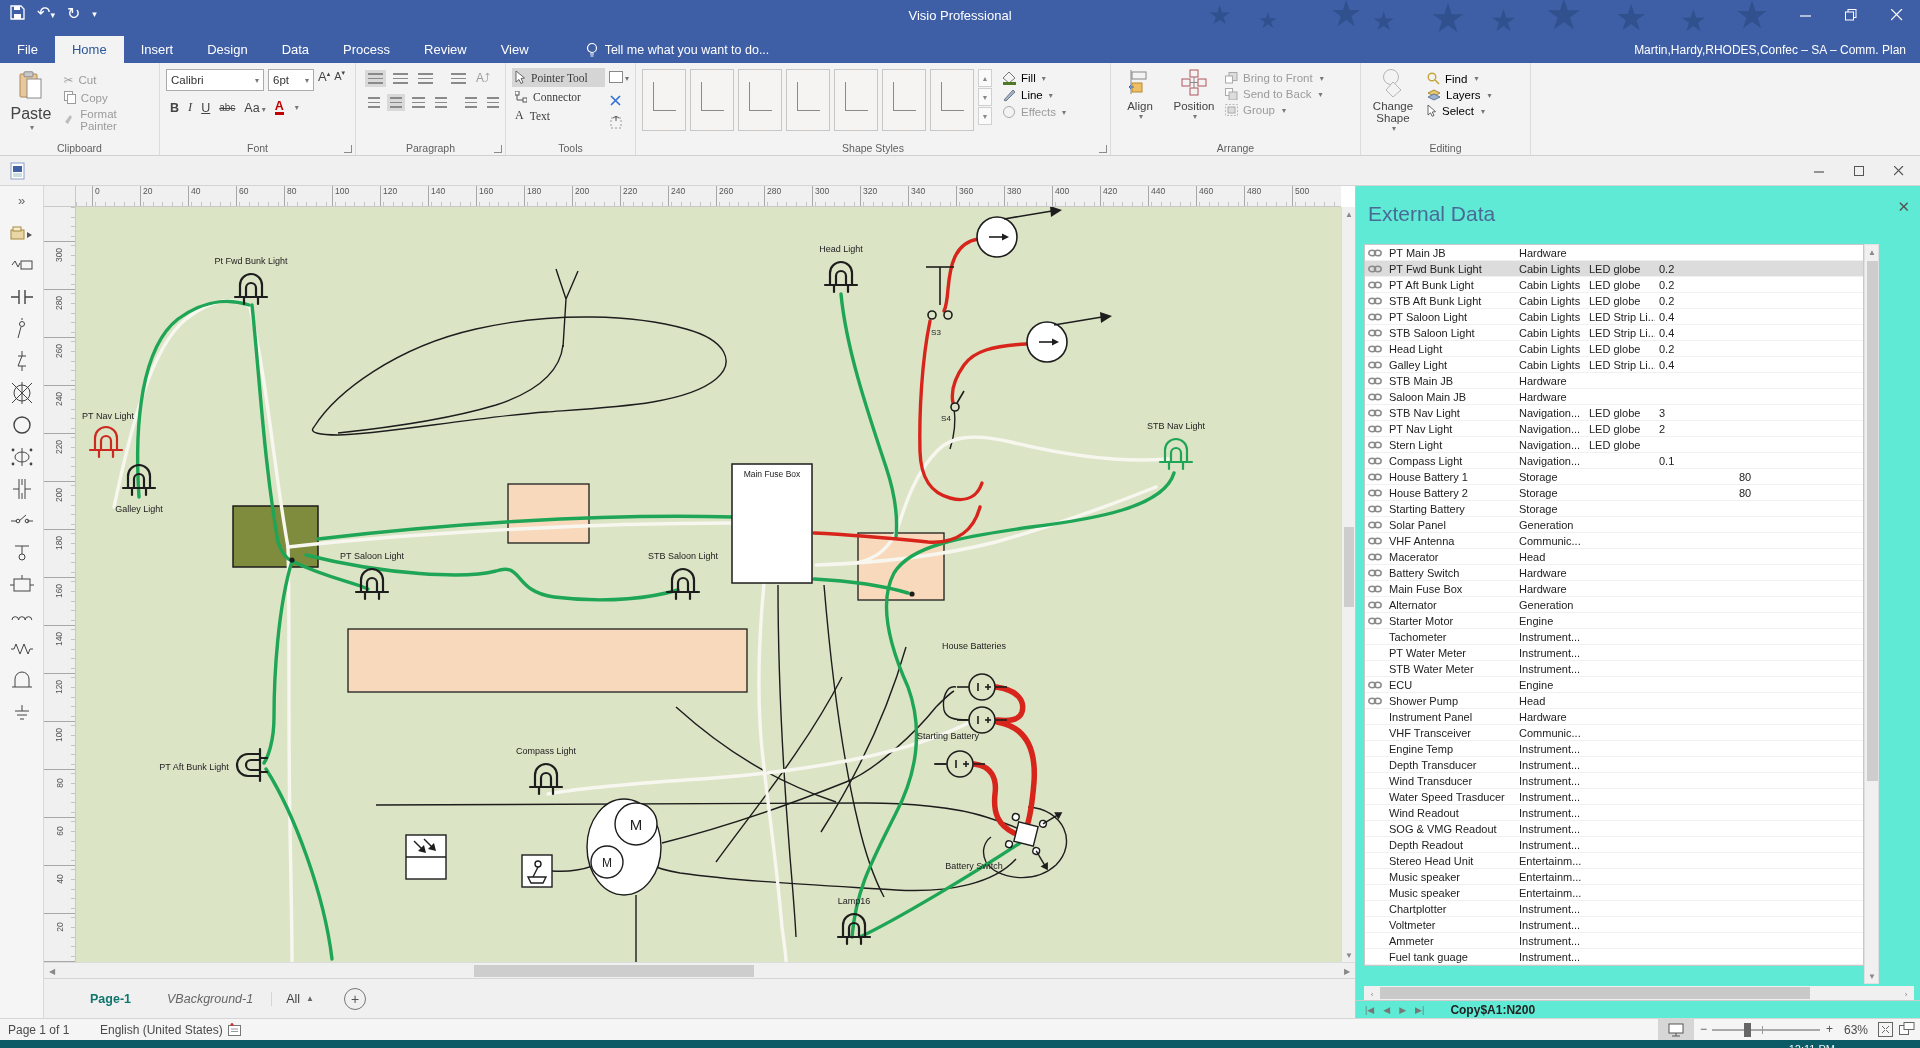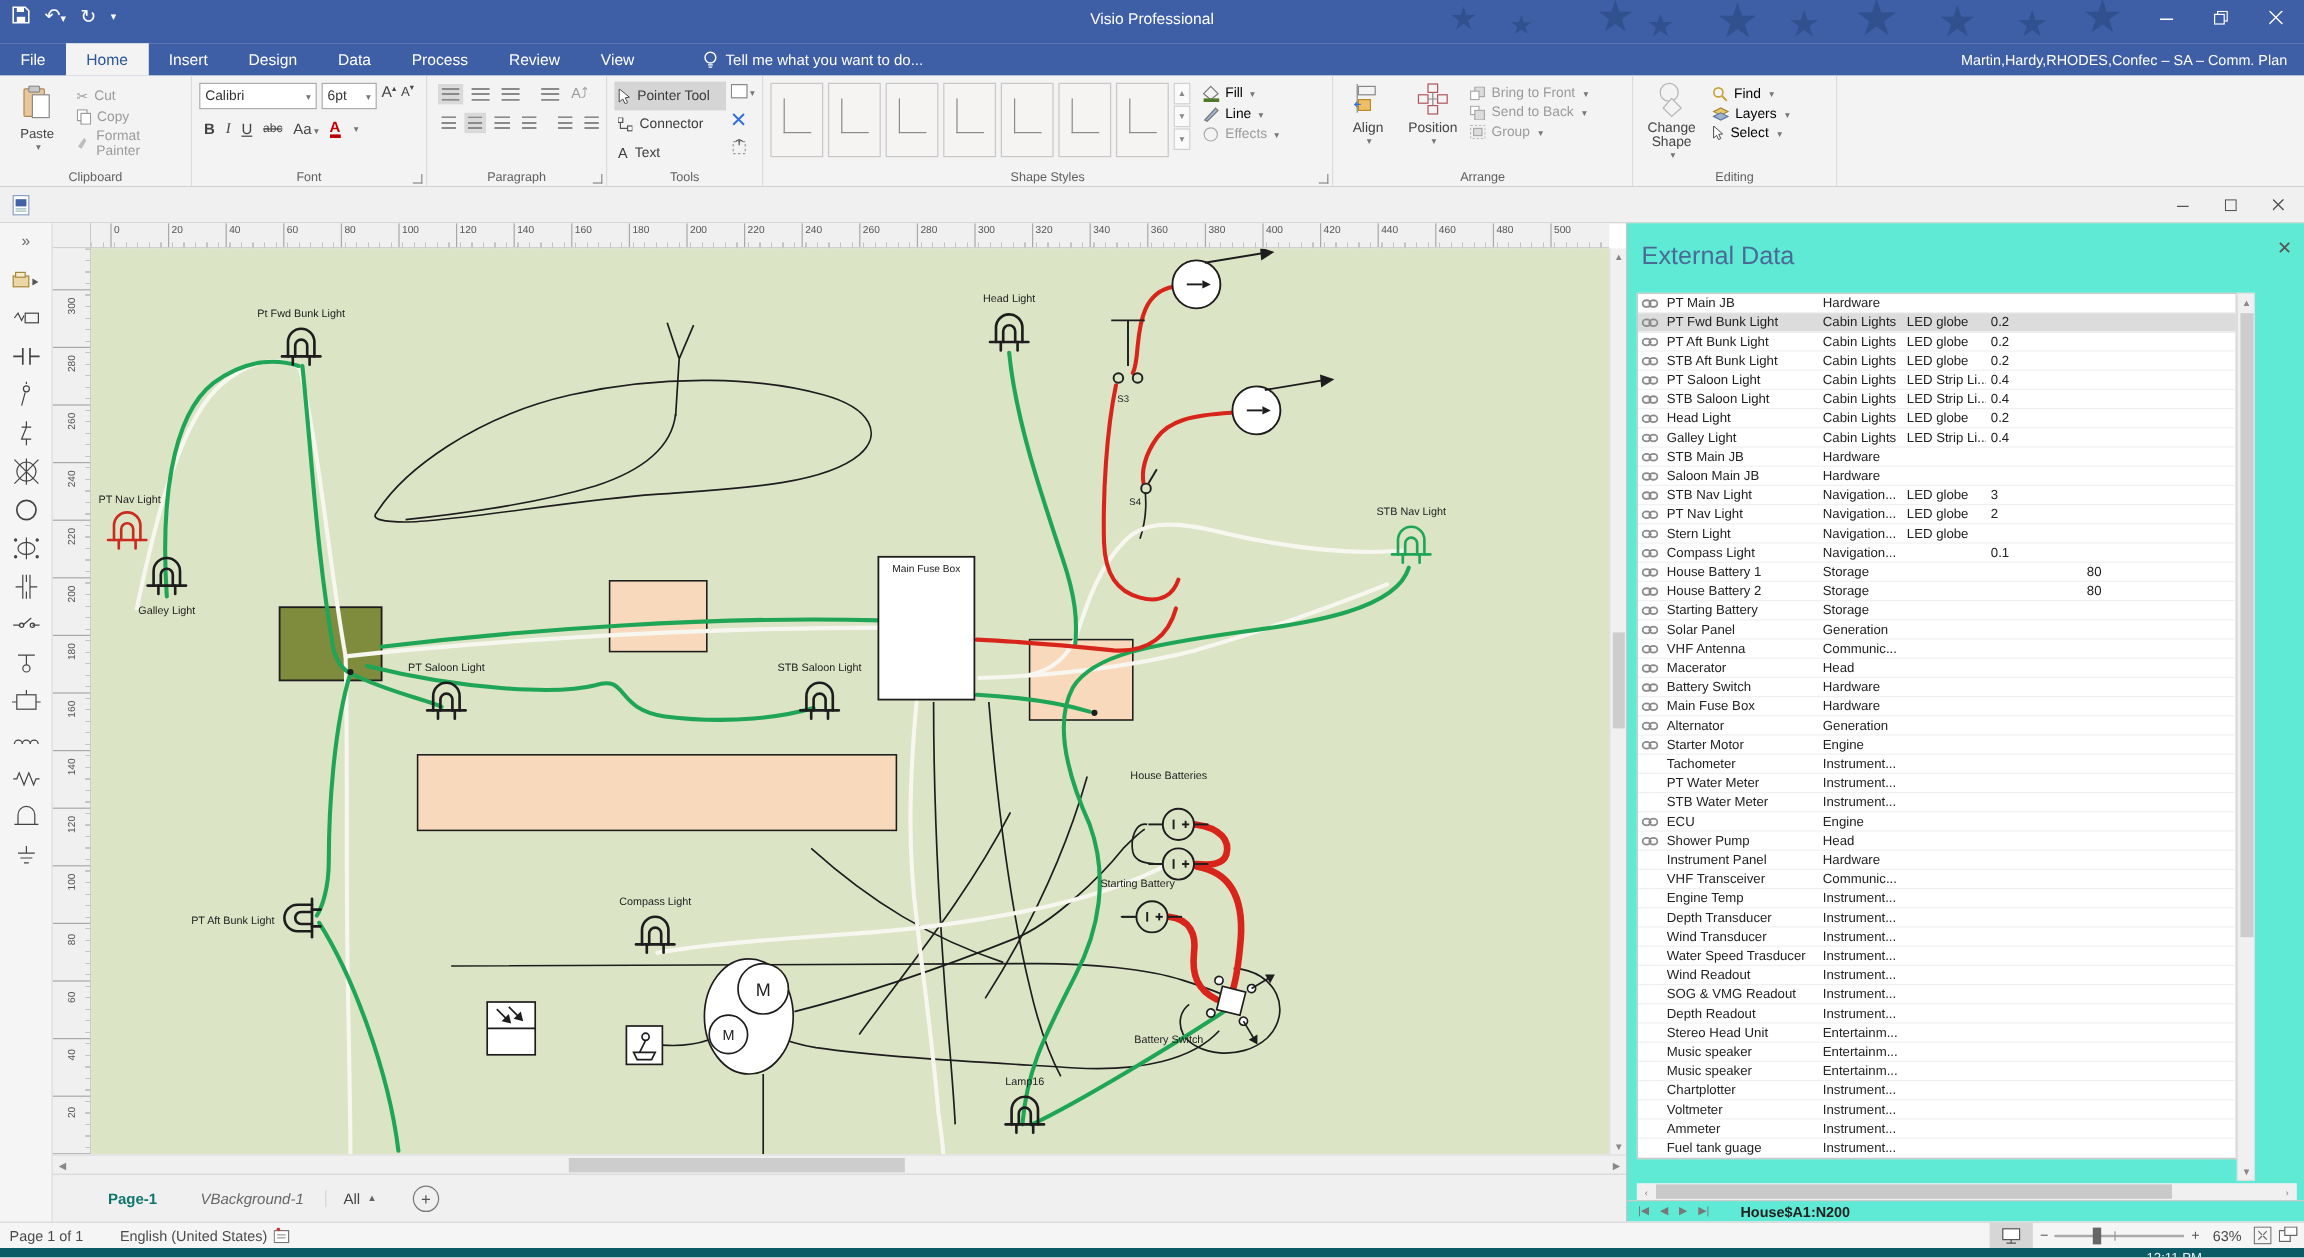--- a/index.html
+++ b/index.html
@@ -22,41 +22,41 @@
   .menu-tab { color:#fff; font-size:13px; padding:0 17px; display:flex; align-items:center; }
   .menu-tab.selected { background:#f3f3f3; color:#2b579a; }
   #tellme { display:flex; align-items:center; gap:7px; color:#fff; font-size:12.5px; margin-left:40px; }
   #account { position:absolute; right:14px; top:0; height:27px; display:flex; align-items:center; color:#fff; font-size:12px; }
 
   
   #ribbon { position:absolute; left:0; top:63px; width:1920px; height:93px; background:#f3f3f3; border-bottom:1px solid #d0d0d0; display:flex; }
   .rgroup { position:relative; border-right:1px solid #dcdcdc; height:100%; padding:4px 6px 16px 6px; }
   .rgroup-label { position:absolute; bottom:1px; left:0; right:0; text-align:center; font-size:10.5px; color:#5f5f5f; }
   .dlg-launch { position:absolute; bottom:2px; right:3px; width:8px; height:8px; border-right:1.5px solid #8a8a8a; border-bottom:1.5px solid #8a8a8a; }
-  .rbtn-txt { font-size:11px; color:#444; }
+  .rbtn-txt { font-size:16px; color:#444; }
   .gray { color:#9b9b9b; }
   .caret { font-size:8px; color:#777; margin-left:2px; }
 
   #g-clip { width:160px; display:flex; gap:8px; }
   #paste-btn { width:52px; text-align:center; padding-top:4px; }
   .stackcol { display:flex; flex-direction:column; gap:4px; padding-top:6px; }
   .srow { display:flex; align-items:center; gap:5px; font-size:11.5px; }
 
   #g-font { width:196px; }
   .combo { display:inline-flex; align-items:center; justify-content:space-between; background:#fff; border:1px solid #ababab; height:22px; font-size:11.5px; color:#333; padding:0 4px; }
   .fontrow2 { display:flex; align-items:center; gap:9px; margin-top:9px; padding-left:4px; font-size:12.5px; color:#444; }
   .fc-a { color:#c00000; border-bottom:3px solid #c00000; line-height:12px; font-weight:bold; }
 
   #g-par { width:150px; padding-top:8px; }
   .parrow { display:flex; gap:10px; align-items:center; margin-bottom:12px; padding-left:6px; }
   .bars { width:15px; height:11px; background:repeating-linear-gradient(#8a8a8a 0 1.6px, transparent 1.6px 4.6px); }
   .bars.sel { outline:3px solid #d9d9d9; background-color:#d9d9d9; }
 
   #g-tools { width:130px; padding-top:5px; }
-  .toolrow { display:flex; align-items:center; gap:6px; height:19px; font-size:11.5px; color:#3b3b3b; padding:12px 3px; }
+  .toolrow { display:flex; align-items:center; gap:6px; height:19px; font-size:11.5px; color:#3b3b3b; padding:0 3px;font-family:Liberation Serif, serif; }
   .toolrow.sel { background:#d5d5d5; }
 
   #g-styles { width:475px; display:flex; padding-top:6px; }
   .style-tiles { display:flex; gap:4px; }
   .tile { width:44px; height:62px; background:#f6f3f3; border:1px solid #c9c6c6; position:relative; }
   .tile::after { content:""; position:absolute; left:10px; top:12px; width:22px; height:28px; border-left:1.5px solid #8a8a8a; border-bottom:1.5px solid #8a8a8a; }
   .tilescroll { display:flex; flex-direction:column; justify-content:space-between; margin:0 6px 14px 4px; }
   .tsb { width:14px; height:18px; border:1px solid #d0d0d0; background:#fafafa; color:#888; font-size:7px; display:flex; align-items:center; justify-content:center; }
   .fle { display:flex; flex-direction:column; gap:3px; padding-top:2px; margin-left:4px; }
   .fle .srow { gap:4px; }
@@ -1592,21 +1592,21 @@
         <span class="scr-arr-h" style="left:0;">‹</span>
         <div id="phthumb"></div>
         <span class="scr-arr-h" style="right:0;">›</span>
       </div>
 
       <div id="prow-nav">
         <span class="navic">|◀</span>
         <span class="navic">◀</span>
         <span class="navic">▶</span>
         <span class="navic">▶|</span>
-        <span id="ed-range">House$A1:N200</span>
+        <span id="ed-range">Copy$A1:N200</span>
       </div>
     </div>
   </div>
 
   <div id="statusbar">
     <span id="sb-page">Page 1 of 1</span>
     <span id="sb-lang">English (United States)</span>
     <span id="sb-kb"><svg width="15" height="13">
           <rect x="0.5" y="2.5" width="12" height="10" fill="#fff" stroke="#777"></rect>
           <circle cx="4" cy="1.5" r="1.5" fill="#c33"></circle>

